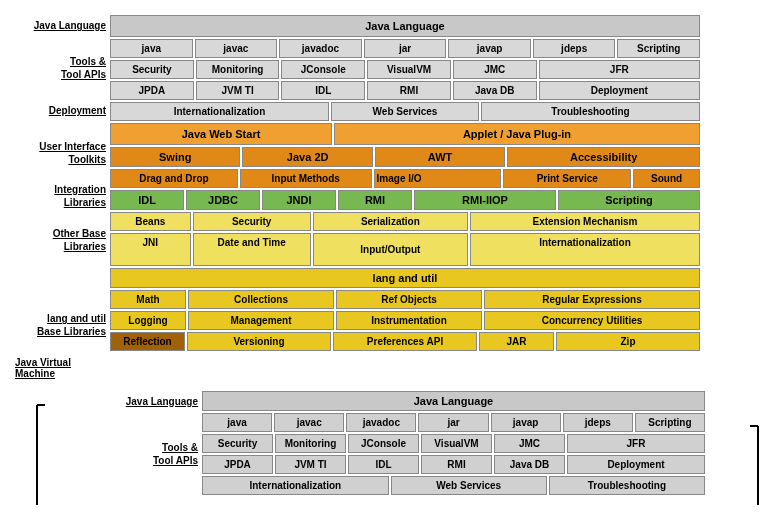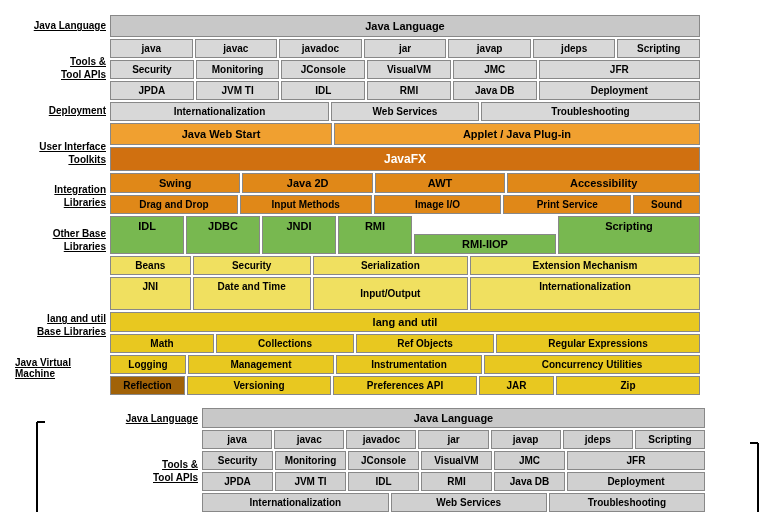--- a/index.html
+++ b/index.html
@@ -98,45 +98,42 @@
         <div style="flex:3; background:#d8d8d8; border:1px solid #888; text-align:center; padding:3px 2px; font-weight:bold; font-size:10px;">Internationalization</div>
         <div style="flex:2; background:#d8d8d8; border:1px solid #888; text-align:center; padding:3px 2px; font-weight:bold; font-size:10px;">Web Services</div>
         <div style="flex:3; background:#d8d8d8; border:1px solid #888; text-align:center; padding:3px 2px; font-weight:bold; font-size:10px;">Troubleshooting</div>
       </div>
 
       <div style="display:flex; gap:2px;">
         <div style="flex:3; background:#f0a030; border:1px solid #888; text-align:center; padding:4px 2px; font-weight:bold; font-size:11px;">Java Web Start</div>
         <div style="flex:5; background:#f0a030; border:1px solid #888; text-align:center; padding:4px 2px; font-weight:bold; font-size:11px;">Applet / Java Plug-in</div>
       </div>
 
-      <div style="display:flex; gap:2px;">
-        <div style="flex:8; background:#d07010; border:1px solid #888; text-align:center; padding:4px 2px; font-weight:bold; font-size:12px; color:#fff;">JavaFX</div>
-      </div>
 
       <div style="display:flex; gap:2px;border-radius:8px;">
         <div style="flex:2; background:#e08818; border:1px solid #888; text-align:center; padding:3px 2px; font-weight:bold; font-size:11px;">Swing</div>
         <div style="flex:2; background:#e08818; border:1px solid #888; text-align:center; padding:3px 2px; font-weight:bold; font-size:11px;">Java 2D</div>
         <div style="flex:2; background:#e08818; border:1px solid #888; text-align:center; padding:3px 2px; font-weight:bold; font-size:11px;">AWT</div>
         <div style="flex:3; background:#e08818; border:1px solid #888; text-align:center; padding:3px 2px; font-weight:bold; font-size:11px;">Accessibility</div>
       </div>
 
       <div style="display:flex; gap:2px;">
         <div style="flex:2; background:#e08818; border:1px solid #888; text-align:center; padding:3px 2px; font-weight:bold; font-size:10px;">Drag and Drop</div>
         <div style="flex:2; background:#e08818; border:1px solid #888; text-align:center; padding:3px 4px; font-weight:bold; font-size:10px;">Input Methods</div>
-        <div style="flex:2; background:#e08818; border:1px solid #888; text-align:center; padding:3px 2px; font-weight:bold; font-size:10px;">Image I/O</div>
+        <div style="flex:2; background:#e08818; border:1px solid #888; text-align:left; padding:3px 2px; font-weight:bold; font-size:10px;">Image I/O</div>
         <div style="flex:2; background:#e08818; border:1px solid #888; text-align:center; padding:3px 2px; font-weight:bold; font-size:10px;">Print Service</div>
         <div style="flex:1; background:#e08818; border:1px solid #888; text-align:center; padding:3px 2px; font-weight:bold; font-size:10px;">Sound</div>
       </div>
 
       <div style="display:flex; gap:2px;">
         <div style="flex:1; background:#78b850; border:1px solid #888; text-align:center; padding:3px 2px; font-weight:bold; font-size:11px;">IDL</div>
         <div style="flex:1; background:#78b850; border:1px solid #888; text-align:center; padding:3px 2px; font-weight:bold; font-size:11px;">JDBC</div>
         <div style="flex:1; background:#78b850; border:1px solid #888; text-align:center; padding:3px 2px; font-weight:bold; font-size:11px;">JNDI</div>
         <div style="flex:1; background:#78b850; border:1px solid #888; text-align:center; padding:3px 2px; font-weight:bold; font-size:11px;">RMI</div>
-        <div style="flex:2; background:#78b850; border:1px solid #888; text-align:center; padding:3px 2px; font-weight:bold; font-size:11px;margin-top:18px;">RMI-IIOP</div>
+        <div style="flex:2; background:#78b850; border:1px solid #888; text-align:center; padding:3px 2px; font-weight:bold; font-size:11px;">RMI-IIOP</div>
         <div style="flex:2; background:#78b850; border:1px solid #888; text-align:center; padding:3px 2px; font-weight:bold; font-size:11px;">Scripting</div>
       </div>
 
       <div style="display:flex; gap:2px;">
         <div style="flex:1; background:#f0e060; border:1px solid #888; text-align:center; padding:3px 2px; font-weight:bold; font-size:10px;">Beans</div>
         <div style="flex:1.5; background:#f0e060; border:1px solid #888; text-align:center; padding:3px 2px; font-weight:bold; font-size:10px;">Security</div>
         <div style="flex:2; background:#f0e060; border:1px solid #888; text-align:center; padding:3px 2px; font-weight:bold; font-size:10px;">Serialization</div>
         <div style="flex:3; background:#f0e060; border:1px solid #888; text-align:center; padding:3px 2px; font-weight:bold; font-size:10px;">Extension Mechanism</div>
       </div>
 
@@ -146,21 +143,21 @@
         <div style="flex:1.5; background:#f0e060; border:1px solid #888; text-align:center; padding:3px 2px; font-weight:bold; font-size:10px;">Date and Time</div>
         <div style="flex:2; background:#f0e060; border:1px solid #888; text-align:center; padding:10px 2px; font-weight:bold; font-size:10px;">Input/Output</div>
         <div style="flex:3; background:#f0e060; border:1px solid #888; text-align:center; padding:3px 2px; font-weight:bold; font-size:10px;">Internationalization</div>
       </div>
 
       <div style="display:flex; gap:2px;">
         <div style="flex:8; background:#e8c820; border:1px solid #888; text-align:center; padding:3px 2px; font-weight:bold; font-size:11px;">lang and util</div>
       </div>
 
       <div style="display:flex; gap:2px;">
-        <div style="flex:1; background:#e8c820; border:1px solid #888; text-align:center; padding:3px 18px; font-weight:bold; font-size:10px;">Math</div>
+        <div style="flex:1; background:#e8c820; border:1px solid #888; text-align:center; padding:3px 2px; font-weight:bold; font-size:10px;">Math</div>
         <div style="flex:2; background:#e8c820; border:1px solid #888; text-align:center; padding:3px 2px; font-weight:bold; font-size:10px;">Collections</div>
         <div style="flex:2; background:#e8c820; border:1px solid #888; text-align:center; padding:3px 2px; font-weight:bold; font-size:10px;">Ref Objects</div>
         <div style="flex:3; background:#e8c820; border:1px solid #888; text-align:center; padding:3px 2px; font-weight:bold; font-size:10px;">Regular Expressions</div>
       </div>
 
       <div style="display:flex; gap:2px;">
         <div style="flex:1; background:#e8c820; border:1px solid #888; text-align:center; padding:3px 2px; font-weight:bold; font-size:10px;">Logging</div>
         <div style="flex:2; background:#e8c820; border:1px solid #888; text-align:center; padding:3px 2px; font-weight:bold; font-size:10px;">Management</div>
         <div style="flex:2; background:#e8c820; border:1px solid #888; text-align:center; padding:3px 2px; font-weight:bold; font-size:10px;">Instrumentation</div>
         <div style="flex:3; background:#e8c820; border:1px solid #888; text-align:center; padding:3px 2px; font-weight:bold; font-size:10px;">Concurrency Utilities</div>

